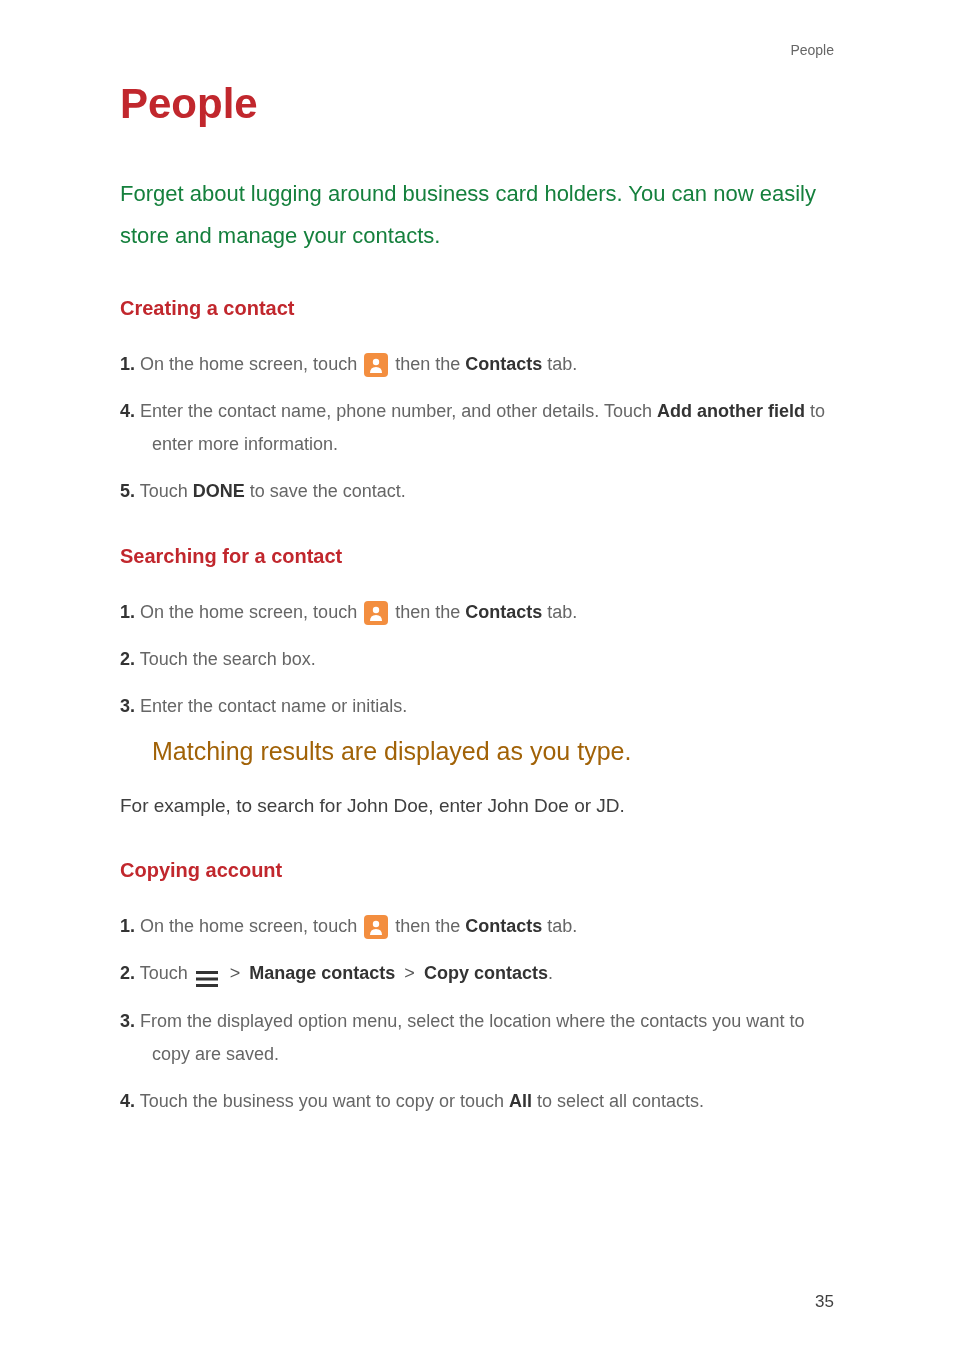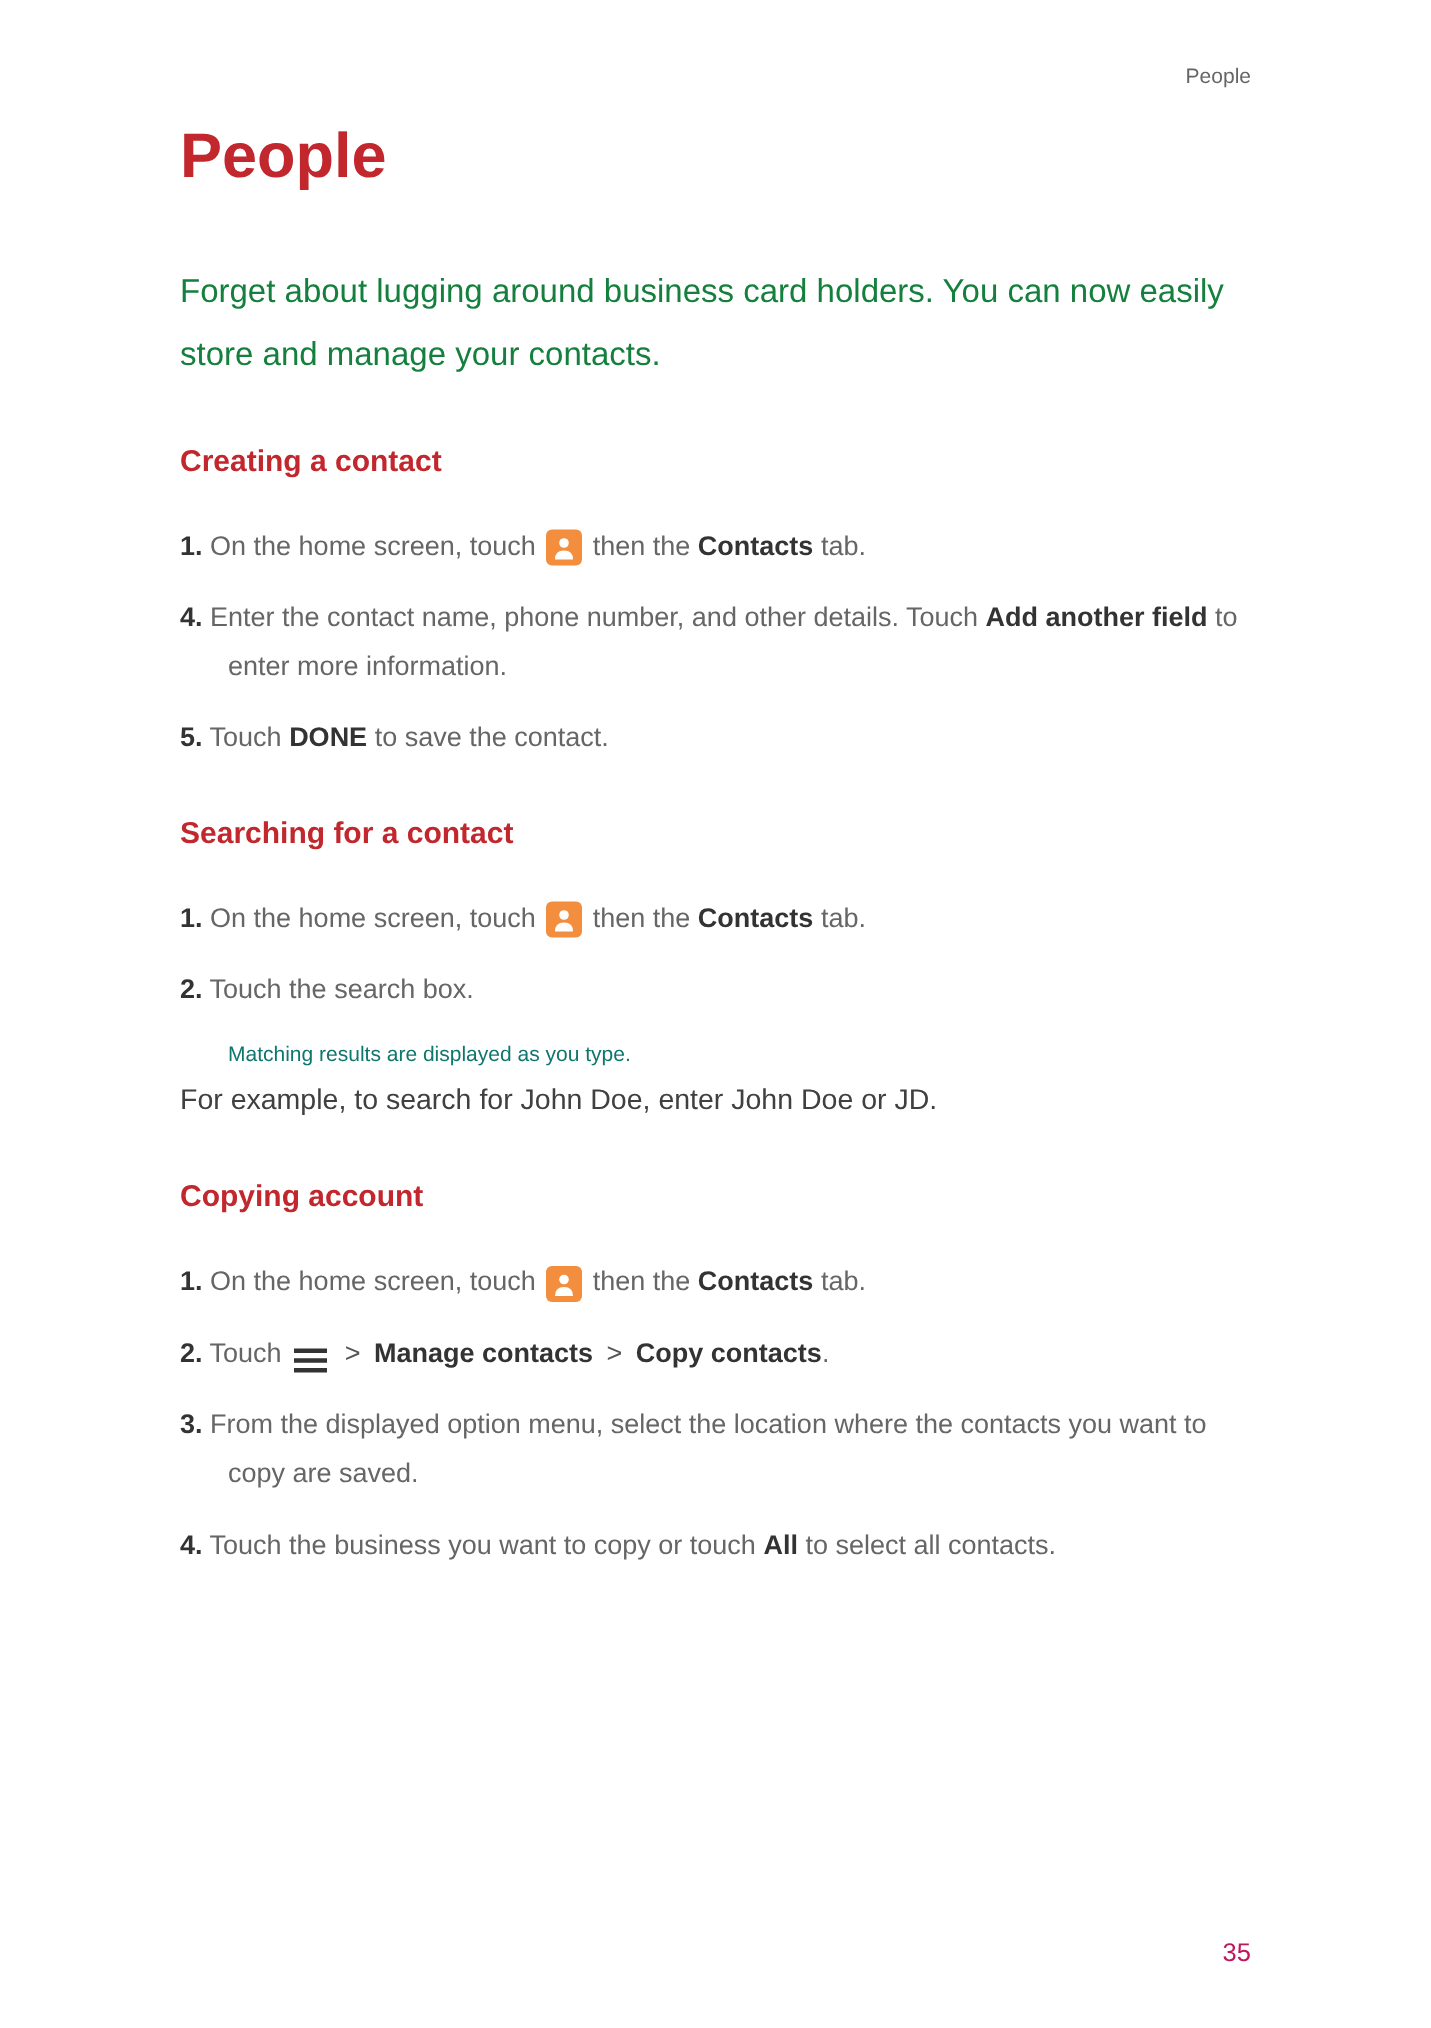--- a/index.html
+++ b/index.html
@@ -48,38 +48,39 @@
   }
   .step .num {
     font-weight: 700;
     color: #333;
   }
   .step .bold {
     font-weight: 700;
     color: #333;
   }
   .sub {
-    font-size: 14px;
-    color: #0f766e;
+    font-size: 25px;
+    color: #a16207;
     line-height: 1.85;
     padding-left: 32px;
+    margin-bottom: 14px;
   }
   .plain {
     font-size: 19px;
     color: #404040;
     line-height: 1.85;
     margin-bottom: 22px;
   }
   .section-block { margin-bottom: 36px; }
   .page-num {
     position: absolute;
     bottom: 40px;
     right: 120px;
     font-size: 17px;
-    color: #be185d;
+    color: #404040;
     margin-left: 12px;
   }
   .icon-box {
     display: inline-block;
     width: 24px;
     height: 24px;
     background: #f38e3f;
     border-radius: 4px;
     vertical-align: middle;
     position: relative;
@@ -149,20 +150,24 @@
           <circle cx="8" cy="6" r="3.2" fill="#fff"></circle>
           <path d="M2 17 Q2 11 8 11 Q14 11 14 17 Z" fill="#fff"></path>
         </svg></span><span> then the </span><span class="bold">Contacts</span><span> tab.</span>
   </div>
 
   <div class="step">
     <span class="num">2.</span>
     <span>Touch the search box.</span>
   </div>
 
+  <div class="step" style="margin-bottom:4px;">
+    <span class="num">3.</span>
+    <span>Enter the contact name or initials.</span>
+  </div>
   <div class="sub">Matching results are displayed as you type.</div>
 
   <div class="plain">
     <span>For example, to search for John Doe, enter </span><span class="bold">John Doe</span><span> or </span><span class="bold">JD</span><span>.</span>
   </div>
 </div>
 
 <div class="section-block">
   <h2 class="section">Copying account</h2>
 

